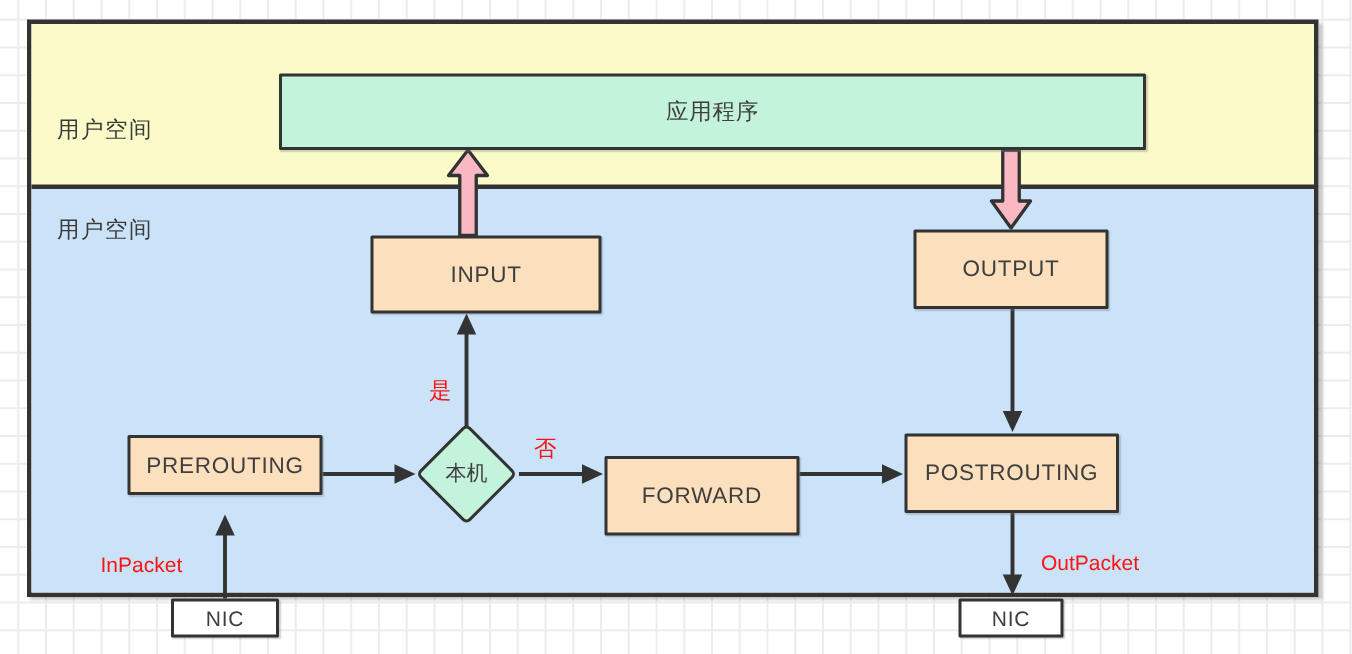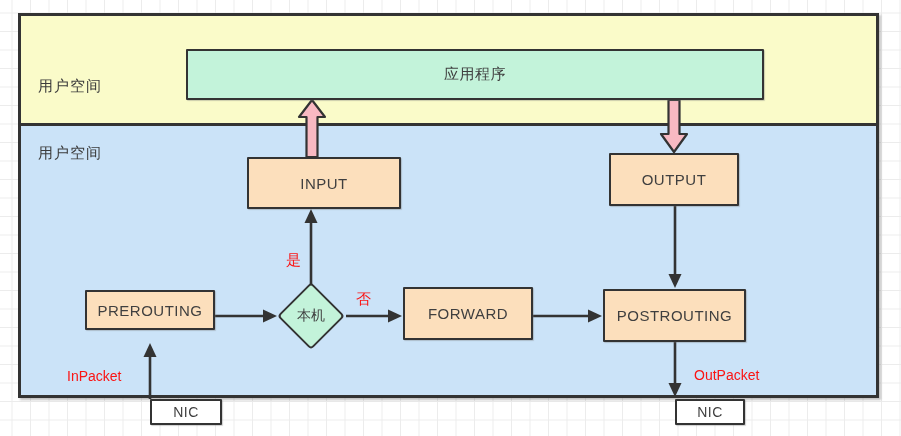--- a/index.html
+++ b/index.html
@@ -44,27 +44,27 @@
     justify-content: center;
     border: 2.5px solid #333;
     color: #3f3f3f;
     font-size: 15px;
     letter-spacing: 0.5px;
     border-radius: 1px;
     box-shadow: 1px 1px 1px rgba(120,120,120,0.35);
   }
   .mint  { background: #c3f3da; }
   .peach { background: #fcdfbc; }
-  .white { background: #ffffff; margin-left: 36px; }
+  .white { background: #ffffff; }
 
   #node-app         { left: 186px; top: 49px;  width: 578px; height: 51px; }
   #node-input       { left: 247px; top: 157px; width: 154px; height: 52px; }
   #node-output      { left: 609px; top: 153px; width: 130px; height: 53px; }
   #node-prerouting  { left: 85px;  top: 290px; width: 130px; height: 40px; }
-  #node-forward     { left: 403px; top: 287px; width: 130px; height: 53px; }
+  #node-forward     { left: 403px; top: 304px; width: 130px; height: 53px; }
   #node-postrouting { left: 603px; top: 289px; width: 143px; height: 53px; }
   #node-nic-in      { left: 114px; top: 399px; width: 72px;  height: 26px; font-size: 14px; }
   #node-nic-out     { left: 639px; top: 399px; width: 70px;  height: 26px; font-size: 14px; }
 
   .diamond {
     position: absolute;
     left: 287px; top: 292px;
     width: 48px; height: 48px;
     background: #c3f3da;
     border: 2.5px solid #333;

